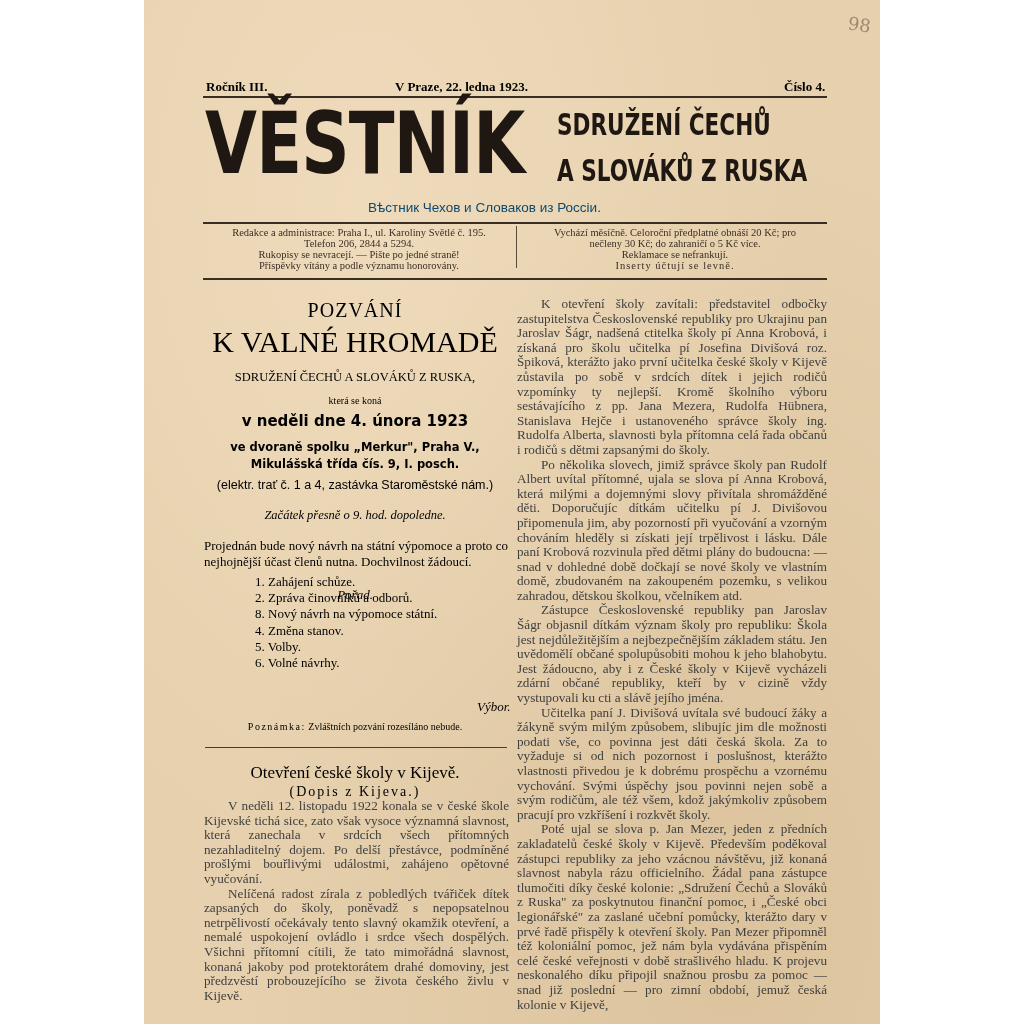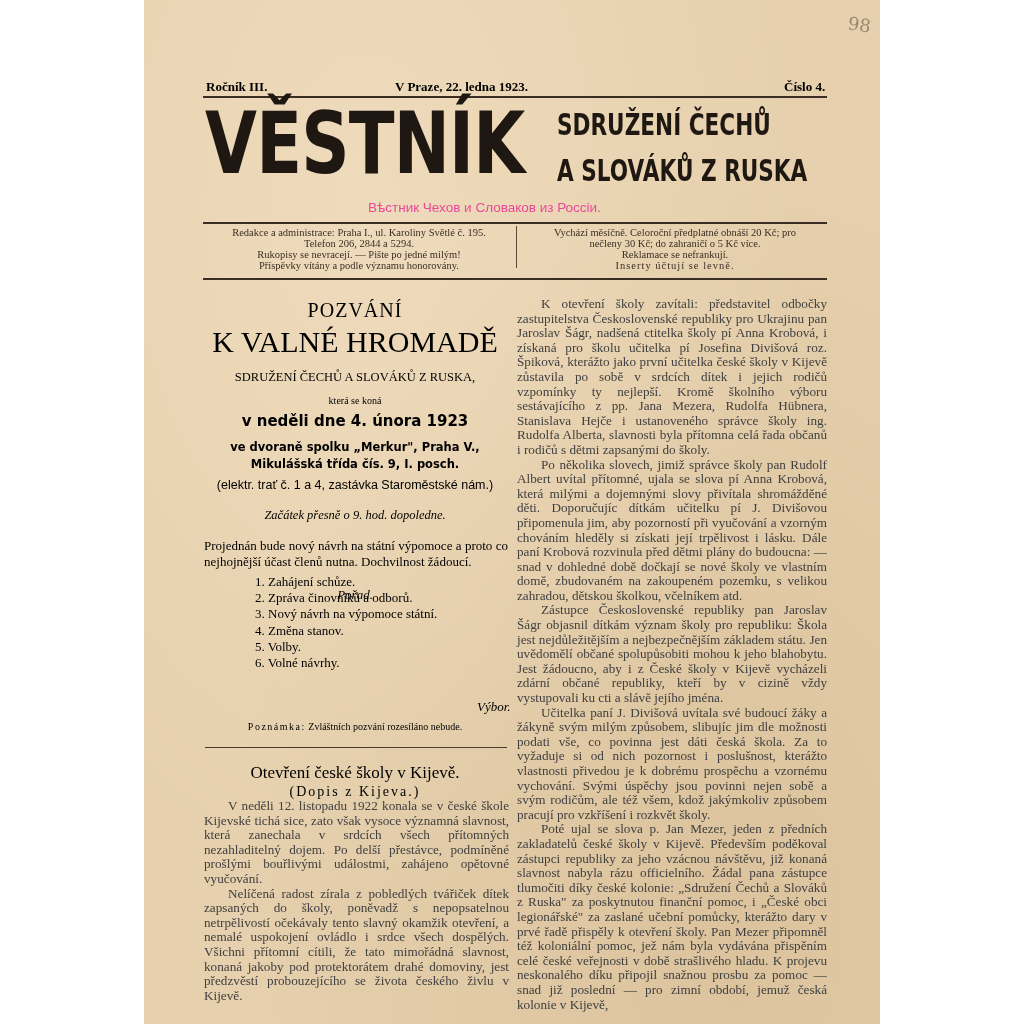--- a/index.html
+++ b/index.html
@@ -14,21 +14,21 @@
   }
   .hand { position:absolute; left:848px; top:14px; font-family:"DejaVu Serif", serif; font-size:18px; color:#7a6a55; transform:rotate(8deg); opacity:0.7; }
 
   
   .meta { position:absolute; top:79px; font-family:"Liberation Serif", serif; font-weight:bold; font-size:13px; }
   .rule { position:absolute; background:#3a2e24; }
 
   
   .mast-title { position:absolute; left:205px; top:100px; font-family:"DejaVu Sans", sans-serif; font-weight:bold; font-size:86px; letter-spacing:-1px; line-height:1; transform:scaleX(0.78); transform-origin:left top; color:#1e1712; }
   .mast-sub { position:absolute; left:557px; font-family:"DejaVu Sans", sans-serif; font-weight:bold; font-size:30px; line-height:1; transform:scaleX(0.72); transform-origin:left top; color:#1e1712; white-space:nowrap; }
-  .mast-ru { position:absolute; left:368px; top:200px; font-family:"Liberation Sans", sans-serif; font-size:13.5px; color:#ec4899; }
+  .mast-ru { position:absolute; left:368px; top:200px; font-family:"Liberation Sans", sans-serif; font-size:13.5px; color:#0c4a6e; }
 
   
   .info { position:absolute; font-family:"Liberation Serif", serif; font-size:10.5px; line-height:11px; text-align:center; color:#3a2e24; }
   .vdiv { position:absolute; left:516px; top:226px; width:1px; height:42px; background:#5a4a3a; }
 
   
   .c { position:absolute; text-align:center; white-space:nowrap; }
   .inv-pozvani { left:205px; width:300px; top:299px; font-family:"Liberation Serif", serif; font-size:20px; letter-spacing:1px; }
   .inv-title { left:200px; width:310px; top:325px; font-family:"Liberation Serif", serif; font-size:30px; }
   .inv-org { left:200px; width:310px; top:370px; font-family:"Liberation Serif", serif; font-size:12.5px; }
@@ -66,21 +66,21 @@
 
 <div class="mast-title">VĚSTNÍK</div>
 <div class="mast-sub" style="top:110px;">SDRUŽENÍ ČECHŮ</div>
 <div class="mast-sub" style="top:156px;">A SLOVÁKŮ Z RUSKA</div>
 <div class="mast-ru">Вѣстник Чехов и Словаков из Россіи.</div>
 
 <div class="rule" style="left:203px; top:222px; width:624px; height:2px;"></div>
 <div class="info" style="left:203px; width:312px; top:227px;">
   <div>Redakce a administrace: Praha I., ul. Karoliny Světlé č. 195.</div>
   <div>Telefon 206, 2844 a 5294.</div>
-  <div>Rukopisy se nevracejí. — Pište po jedné milým!</div>
+  <div>Rukopisy se nevracejí. — Pište po jedné straně!</div>
   <div>Příspěvky vítány a podle významu honorovány.</div>
 </div>
 <div class="vdiv"></div>
 <div class="info" style="left:520px; width:310px; top:227px;">
   <div>Vychází měsíčně. Celoroční předplatné obnáší 20 Kč; pro</div>
   <div>nečleny 30 Kč; do zahraničí o 5 Kč více.</div>
   <div>Reklamace se nefrankují.</div>
   <div style="letter-spacing:1px;">Inserty účtují se levně.</div>
 </div>
 <div class="rule" style="left:203px; top:278px; width:624px; height:2px;"></div>
@@ -91,21 +91,21 @@
 <div class="c inv-kona">která se koná</div>
 <div class="c inv-date">v neděli dne 4. února 1923</div>
 <div class="c inv-venue">ve dvoraně spolku „Merkur", Praha V., Mikulášská třída čís. 9, I. posch.</div>
 <div class="c inv-tram">(elektr. trať č. 1 a 4, zastávka Staroměstské nám.)</div>
 <div class="c inv-start">Začátek přesně o 9. hod. dopoledne.</div>
 <div class="inv-body">Projednán bude nový návrh na státní výpomoce a proto co nejhojnější účast členů nutna. Dochvilnost žádoucí.</div>
 <div class="c inv-porad">Pořad.</div>
 <ul class="agenda">
   <li>1. Zahájení schůze.</li>
   <li>2. Zpráva činovníků a odborů.</li>
-  <li>3. Nový návrh na výpomoce státní.</li>
+  <li>8. Nový návrh na výpomoce státní.</li>
   <li>4. Změna stanov.</li>
   <li>5. Volby.</li>
   <li>6. Volné návrhy.</li>
 </ul>
 <div class="vybor">Výbor.</div>
 <div class="c note">
   <span class="sp">Poznámka:</span>
   <span>Zvláštních pozvání rozesíláno nebude.</span>
 </div>
 <div class="rule" style="left:205px; top:747px; width:302px; height:1px; background:#4a3c30;"></div>

